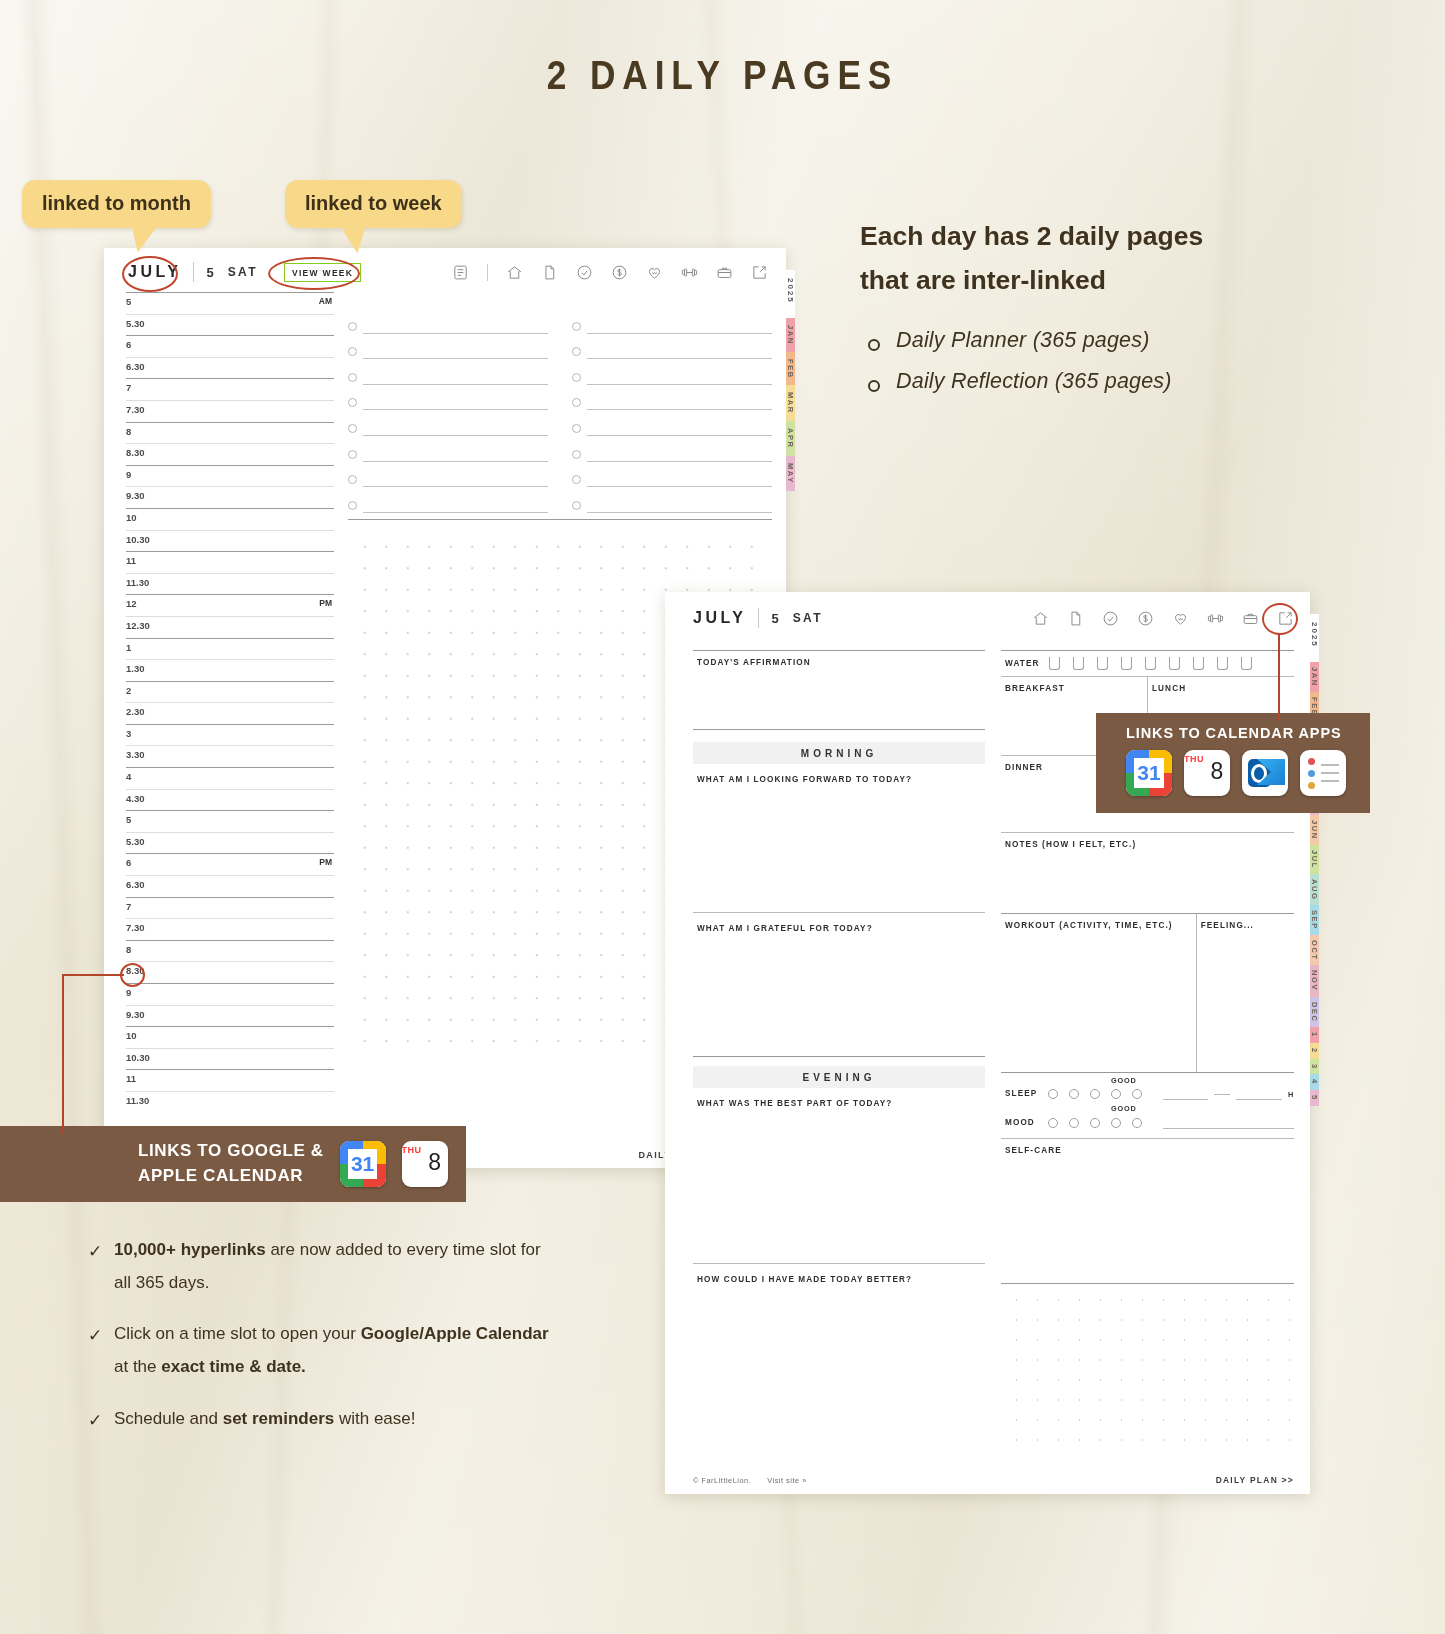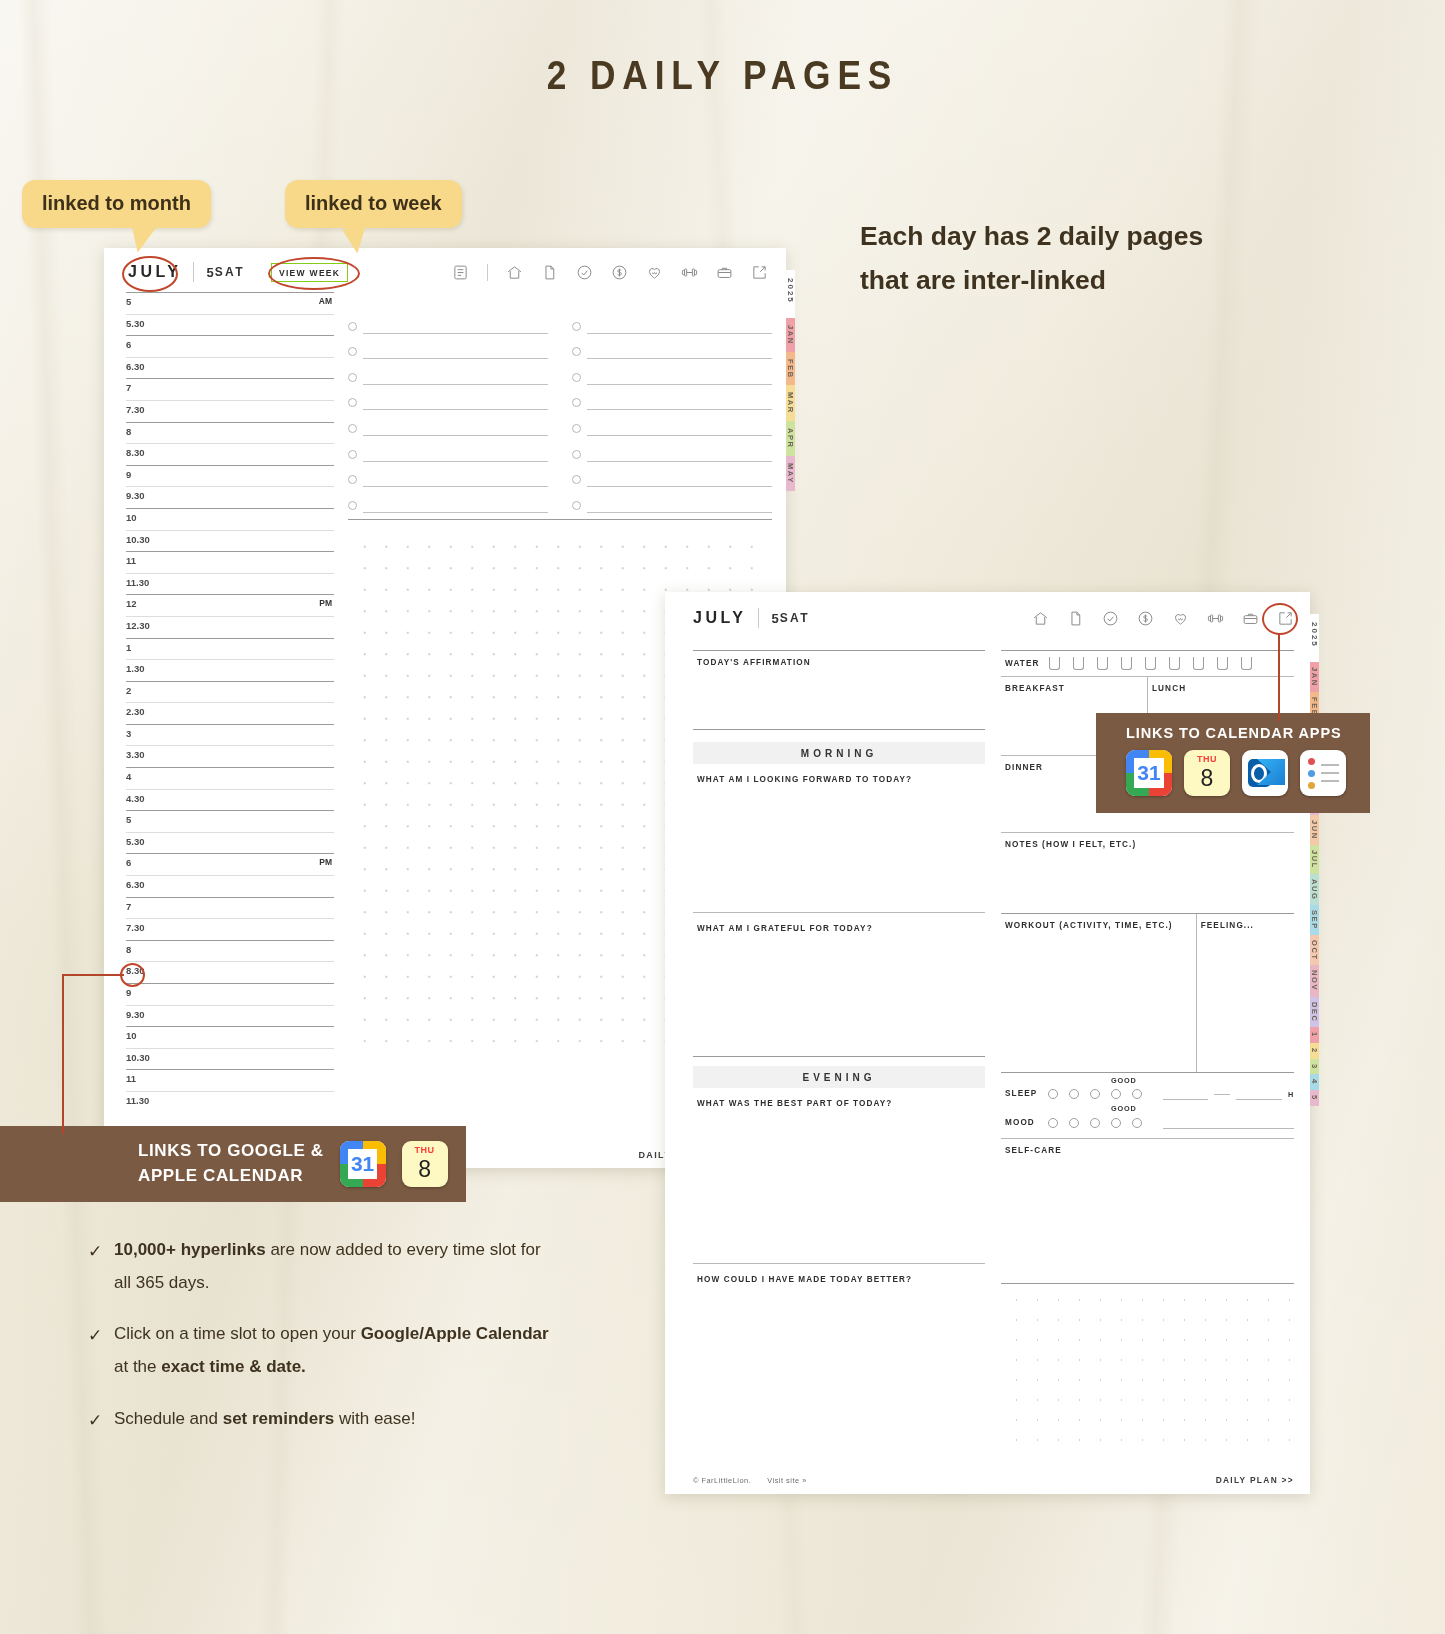--- a/index.html
+++ b/index.html
@@ -87,21 +87,21 @@
   .sheet-head {
     display: flex; align-items: center;
     padding: 14px 18px 10px 24px;
     gap: 0;
   }
   .month-label {
     font-size: 16px; font-weight: 700; letter-spacing: 3.5px; color: #262626;
   }
   .head-div { width: 1px; height: 20px; background: #c9c9c9; margin: 0 12px; }
   .day-num { font-size: 13px; font-weight: 700; letter-spacing: 1px; color: #333; }
-  .day-name { font-size: 12px; font-weight: 700; letter-spacing: 2.4px; color: #333; }
+  .day-name { font-size: 12px; font-weight: 700; letter-spacing: 2.4px; color: #333; margin-left: 13px;}
   .viewweek-btn {
     margin-left: 26px;
     border: 1px solid #84cc16;
     font-size: 8.5px; font-weight: 700; letter-spacing: 1.3px;
     color: #2c2c2c; padding: 4px 7px 3px;
   }
   .icon-row { margin-left: auto; display: flex; align-items: center; gap: 18px; }
   .icon-row .ic { width: 17px; height: 17px; color: #8b8b8b; display:block; }
   .icon-row .sep { width: 1px; height: 17px; background: #ccc; }
 
@@ -227,21 +227,21 @@
   .app-ico { width: 46px; height: 46px; border-radius: 9px; background:#fff;
              position:relative; overflow:hidden; box-shadow: 0 1px 3px rgba(0,0,0,.3); }
   .gcal .q { position:absolute; width:50%; height:50%; }
   .gcal .q1{left:0;top:0;background:#4285f4;}
   .gcal .q2{right:0;top:0;background:#fbbc04;}
   .gcal .q3{left:0;bottom:0;background:#34a853;}
   .gcal .q4{right:0;bottom:0;background:#ea4335;}
   .gcal .cen { position:absolute; left:18%; top:18%; width:64%; height:64%;
                background:#fff; color:#4285f4; font-weight:700; font-size:21px;
                display:flex; align-items:center; justify-content:center; }
-  .acal { background:#fef9c3; display:flex; flex-direction:column; }
+  .acal { background:#ffffff; display:flex; flex-direction:row; }
   .acal .top { color:#fc3d39; font-size:9px; font-weight:700; text-align:center; padding-top:4px; letter-spacing:.5px;}
   .acal .num { flex:1; display:flex; align-items:center; justify-content:center;
                font-size:23px; color:#222; font-weight:400; margin-top:-3px;}
   .outlook { background:#fff; display:flex; align-items:center; justify-content:center; }
   .outlook .o { width: 23px; height: 28px; border-radius: 5px; background:#0a5ea8;
                 display:flex; align-items:center; justify-content:center; margin-right: 12px;}
   .outlook .o:after { content:""; width: 10px; height: 13px; border: 3px solid #fff;
                       border-radius: 50%; }
   .outlook .env { position:absolute; right: 3px; top: 9px; width: 28px; height: 26px;
                   background: linear-gradient(135deg,#35b2f2,#1a7fd4); clip-path: polygon(0 0,100% 0,100% 100%,0 100%,50% 50%); }
@@ -756,19 +756,23 @@
 <div class="ellipse" id="ellipse-viewweek"></div>
 <div class="ellipse" id="ellipse-ext"></div>
 <div class="ellipse" id="ellipse-time8"></div>
 <div class="connector" id="conn-v"></div>
 <div class="connector" id="conn-h"></div>
 <div class="connector" id="conn-h2"></div>
 
 <div id="desc">
   <div class="h">Each day has 2 daily pages</div>
   <div class="h">that are inter-linked</div>
+  <ul id="desc-list">
+      <li>Daily Planner (365 pages)</li>
+      <li>Daily Reflection (365 pages)</li>
+    </ul>
 </div>
 
 <div id="features">
     <div class="f"><span class="ck">✓</span><strong>10,000+ hyperlinks</strong><span> are now added to every time slot for all 365 days.</span></div>
     <div class="f"><span class="ck">✓</span><span>Click on a time slot to open your </span><strong>Google/Apple Calendar</strong><span> at the </span><strong>exact time &amp; date.</strong></div>
     <div class="f"><span class="ck">✓</span><span>Schedule and </span><strong>set reminders</strong><span> with ease!</span></div>
   </div>
 
 </body></html>

